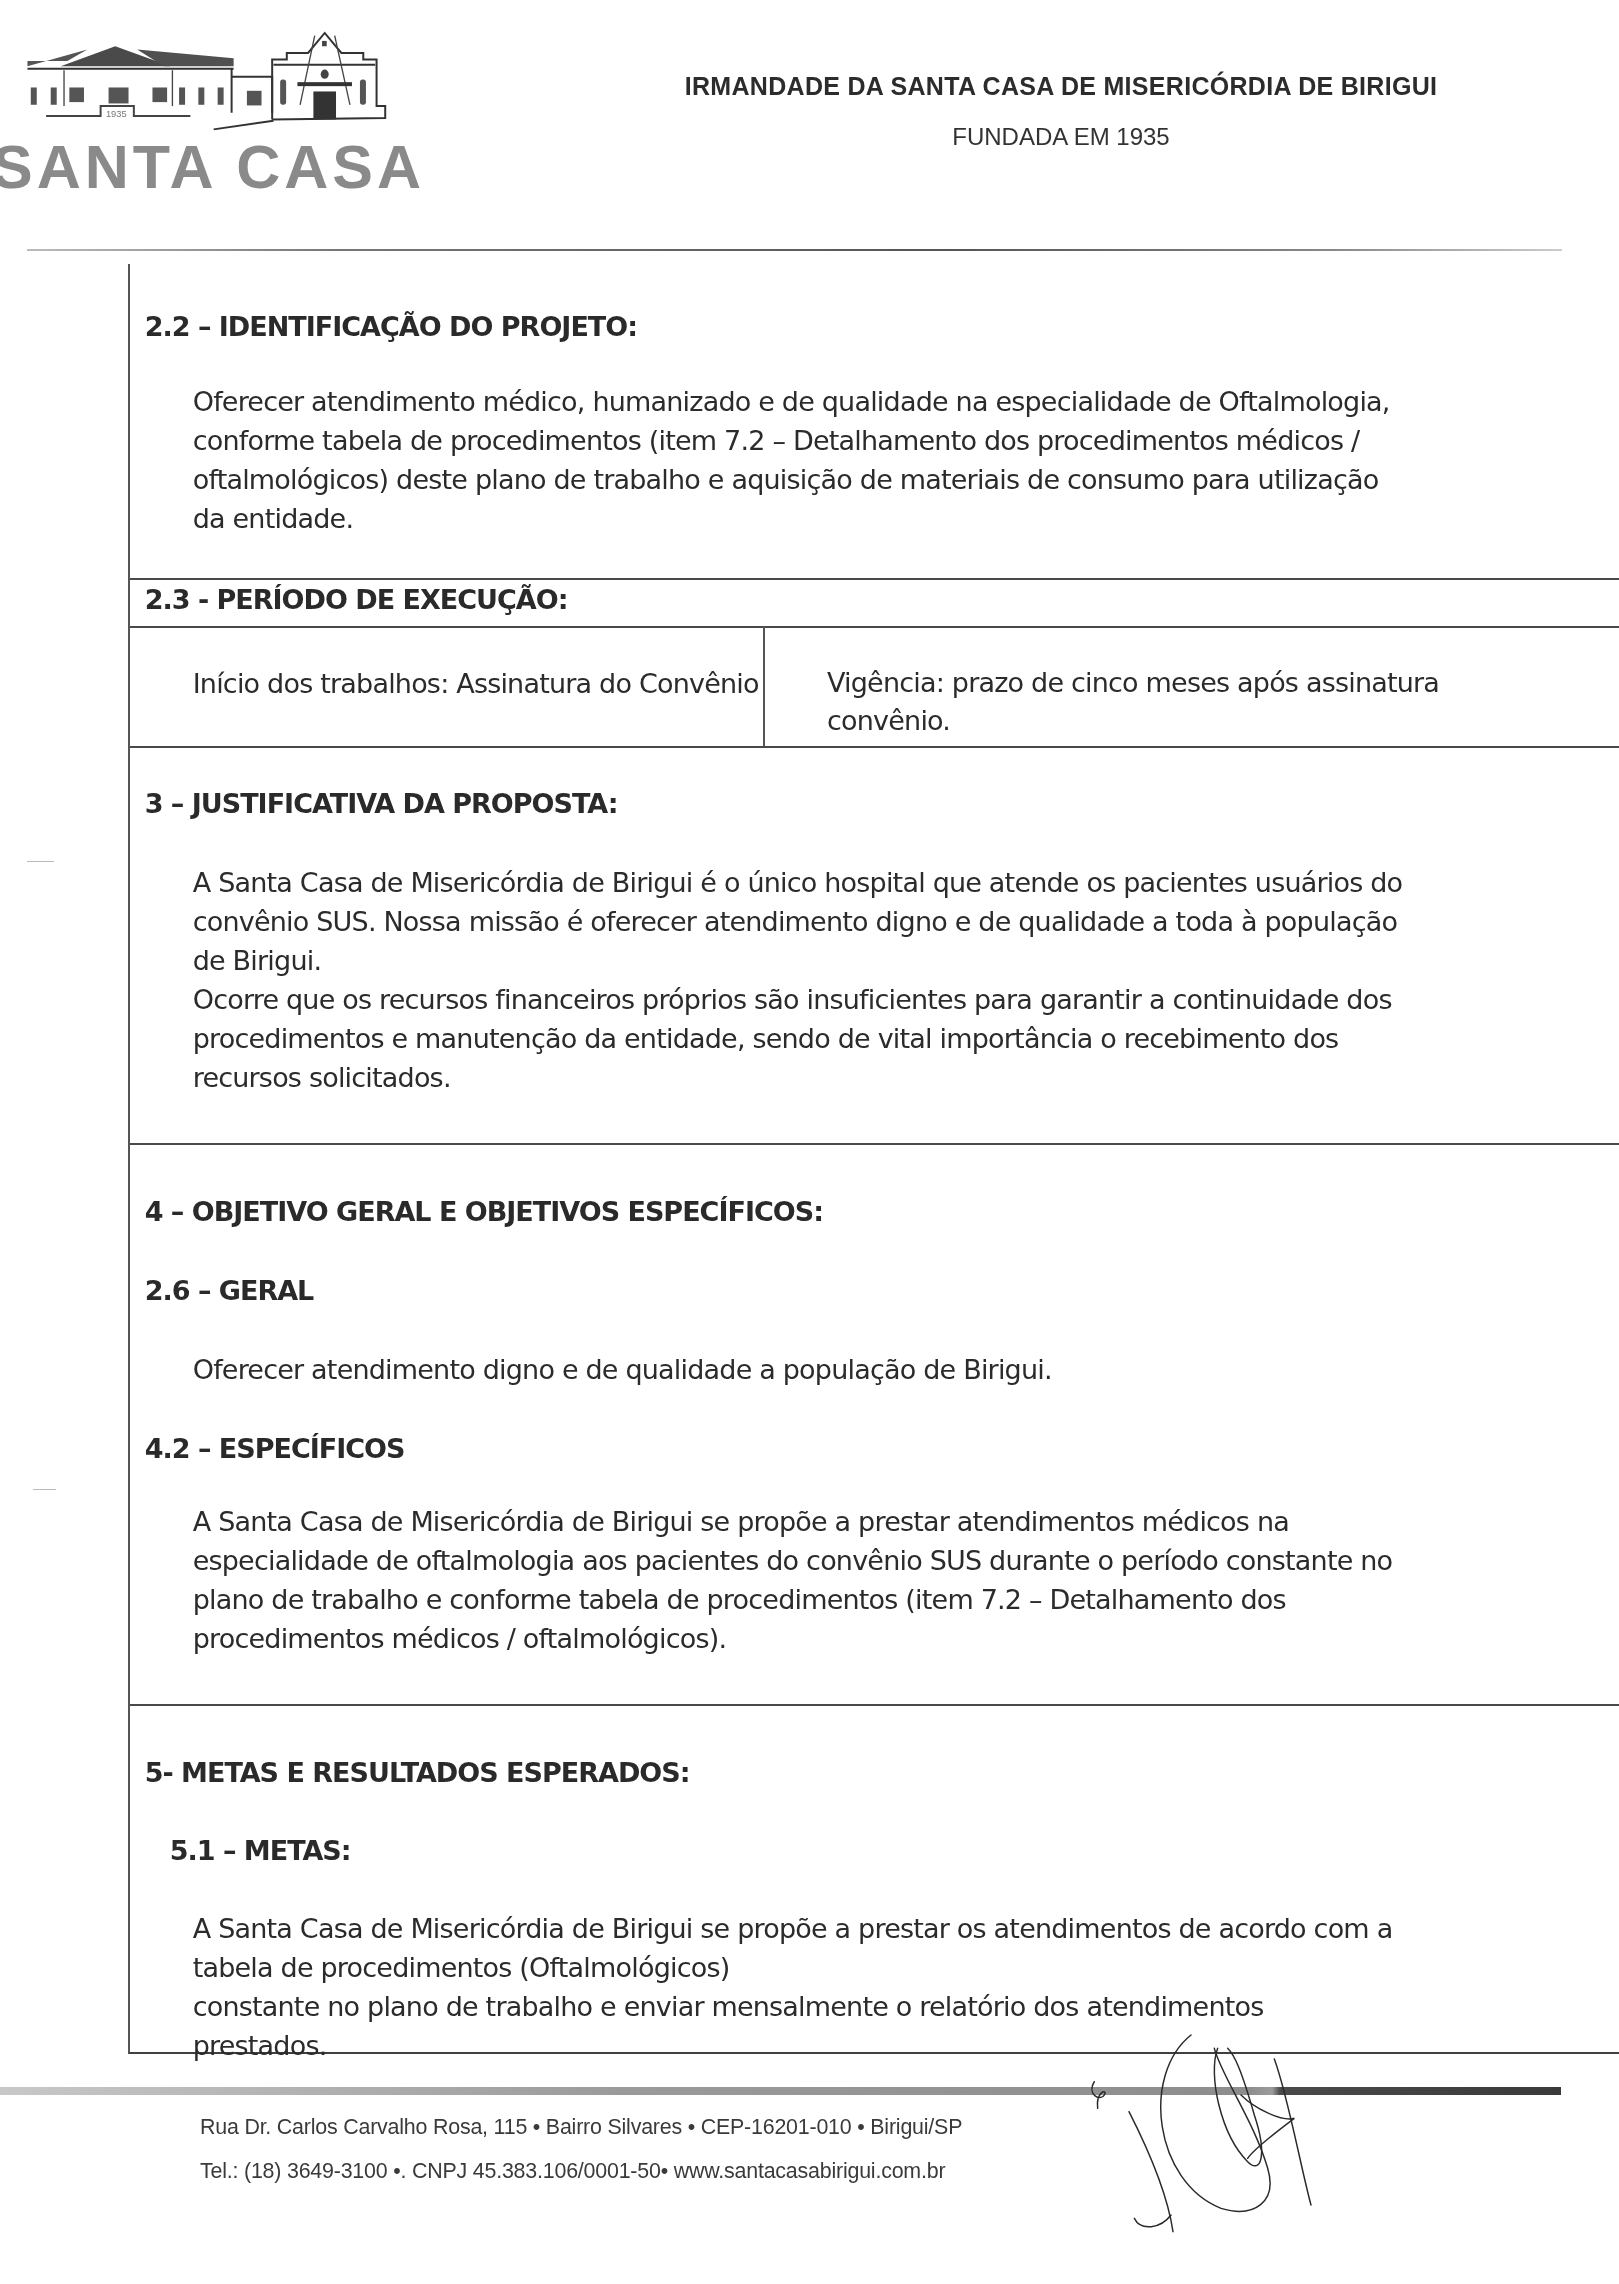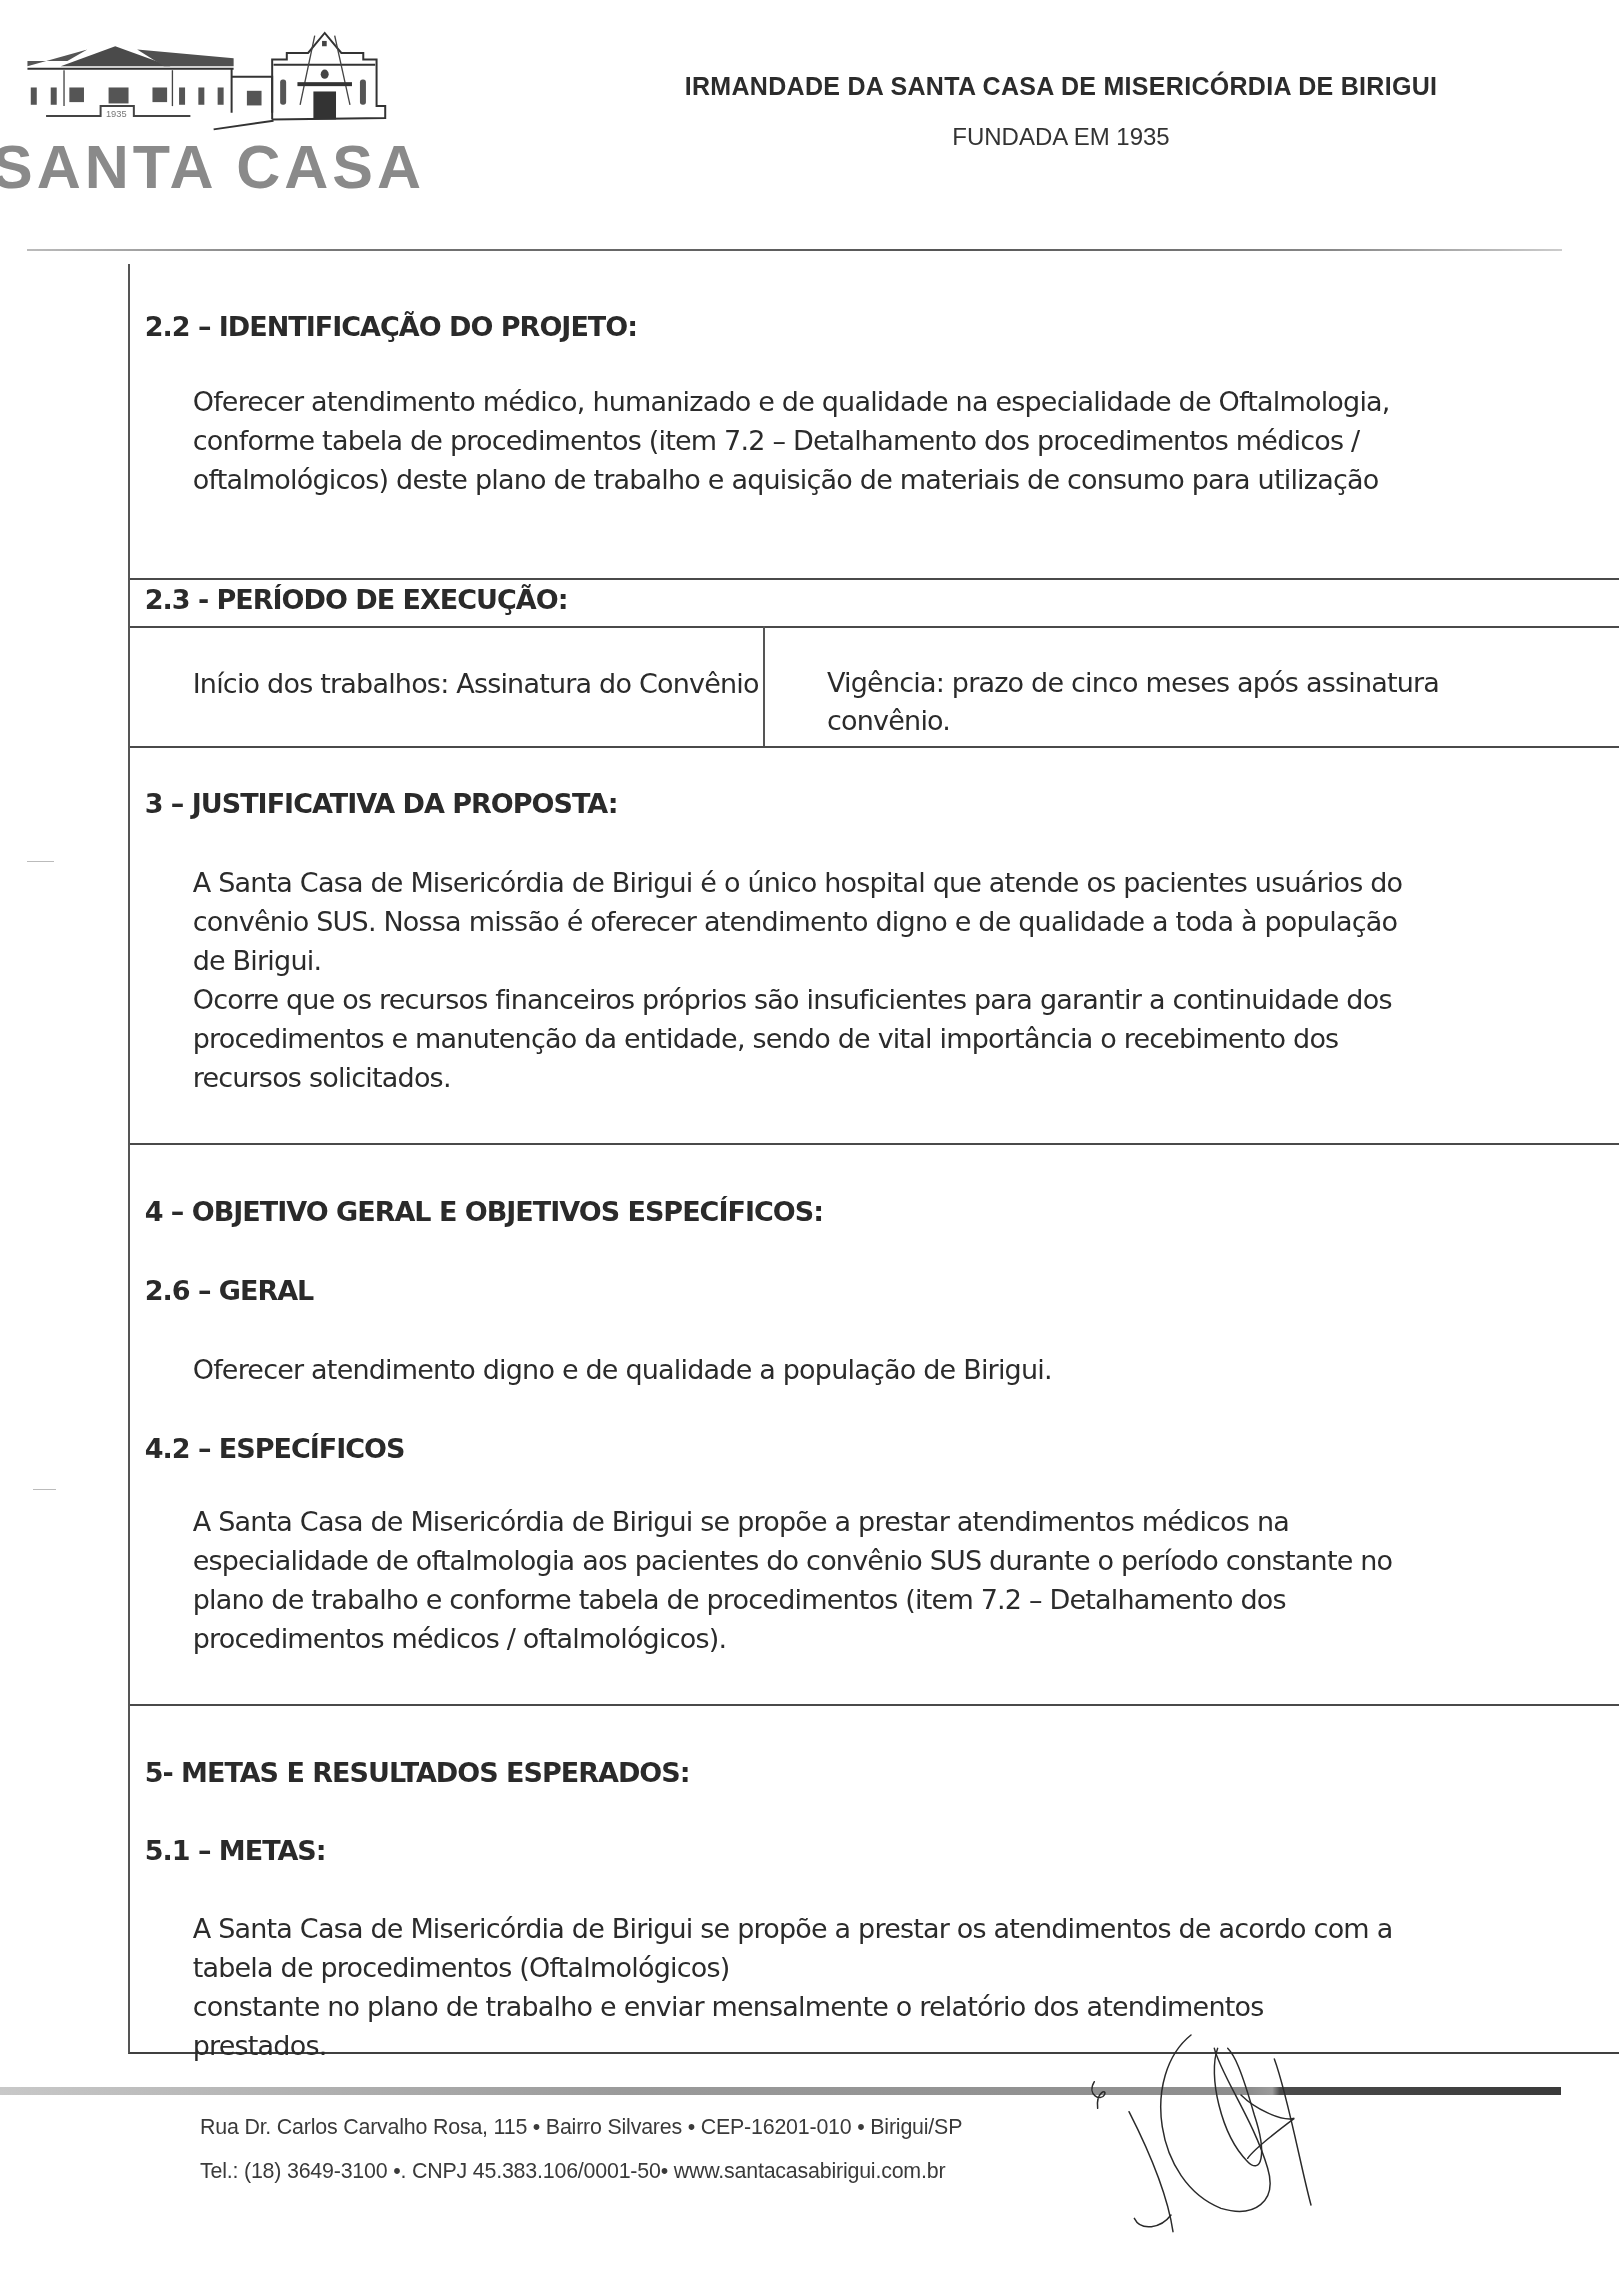--- a/index.html
+++ b/index.html
@@ -119,20 +119,21 @@
 <div class="margin-mark" style="left:33px;top:1489px;width:23.4px;height:1.3px;"></div>
 
 <div class="tbl">
 
   <section>
     <div class="h" style="top:47px;">2.2 – IDENTIFICAÇÃO DO PROJETO:</div>
     <div class="t just" style="top:118px;">
       <div class="nowrap">Oferecer atendimento médico, humanizado e de qualidade na especialidade de Oftalmologia,</div>
       <div class="nowrap">conforme tabela de procedimentos (item 7.2 – Detalhamento dos procedimentos médicos /</div>
       <div class="nowrap">oftalmológicos) deste plano de trabalho e aquisição de materiais de consumo para utilização</div>
+      <div class="nowrap">da entidade.</div>
     </div>
   </section>
 
   <div class="hline" style="top:314px;"></div>
 
   <section>
     <div class="h" style="top:320px;">2.3 - PERÍODO DE EXECUÇÃO:</div>
     <div class="hline" style="top:362px;"></div>
     <div class="vline" style="left:633px;top:362px;height:120px;"></div>
     <div class="t nowrap" style="top:400px;right:auto;">Início dos trabalhos: Assinatura do Convênio</div>
@@ -168,21 +169,21 @@
       <div class="nowrap">especialidade de oftalmologia aos pacientes do convênio SUS durante o período constante no</div>
       <div class="nowrap">plano de trabalho e conforme tabela de procedimentos (item 7.2 – Detalhamento dos</div>
       <div class="nowrap">procedimentos médicos / oftalmológicos).</div>
     </div>
   </section>
 
   <div class="hline" style="top:1440px;"></div>
 
   <section>
     <div class="h" style="top:1493px;">5- METAS E RESULTADOS ESPERADOS:</div>
-    <div class="h" style="top:1571px;">5.1 – METAS:</div>
+    <div class="h" style="top:1571px;margin-left:25px;">5.1 – METAS:</div>
     <div class="t" style="top:1645px;">
       <div class="nowrap">A Santa Casa de Misericórdia de Birigui se propõe a prestar os atendimentos de acordo com a</div>
       <div class="nowrap" style="margin-bottom:0">tabela de procedimentos (Oftalmológicos)</div>
       <div class="nowrap">constante no plano de trabalho e enviar mensalmente o relatório dos atendimentos</div>
       <div class="nowrap">prestados.</div>
     </div>
   </section>
 </div>
 
 <div class="footer-bar"></div>

